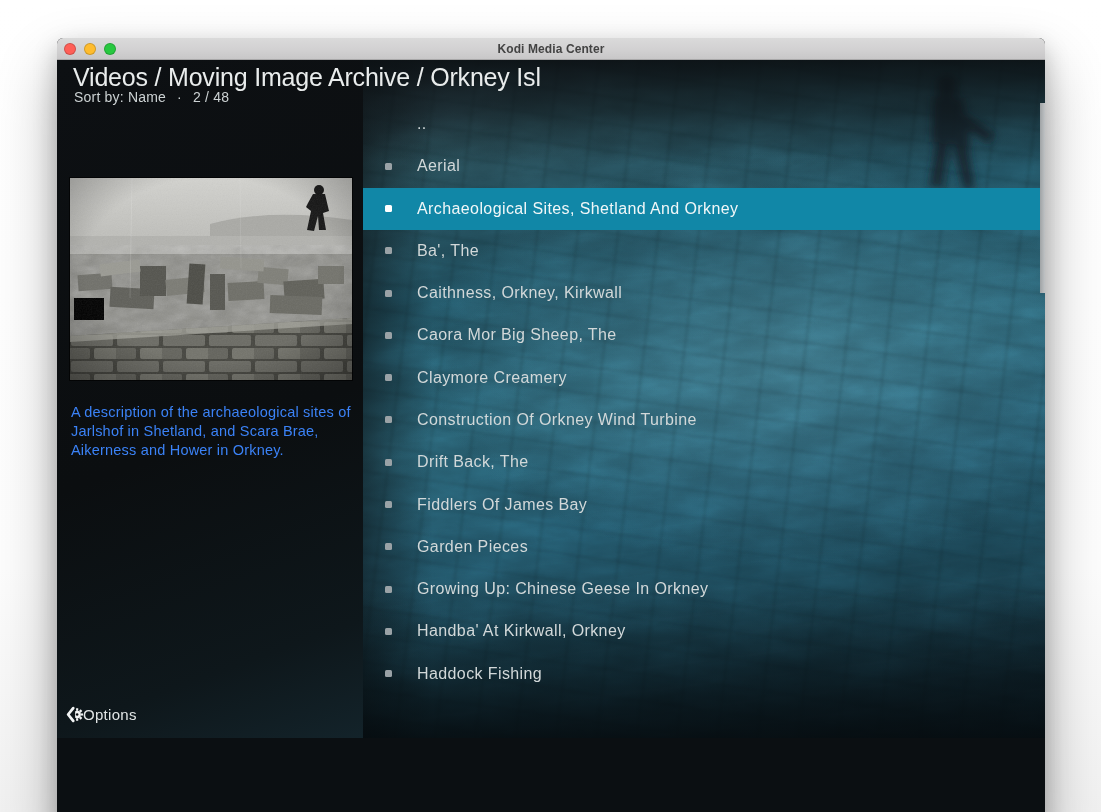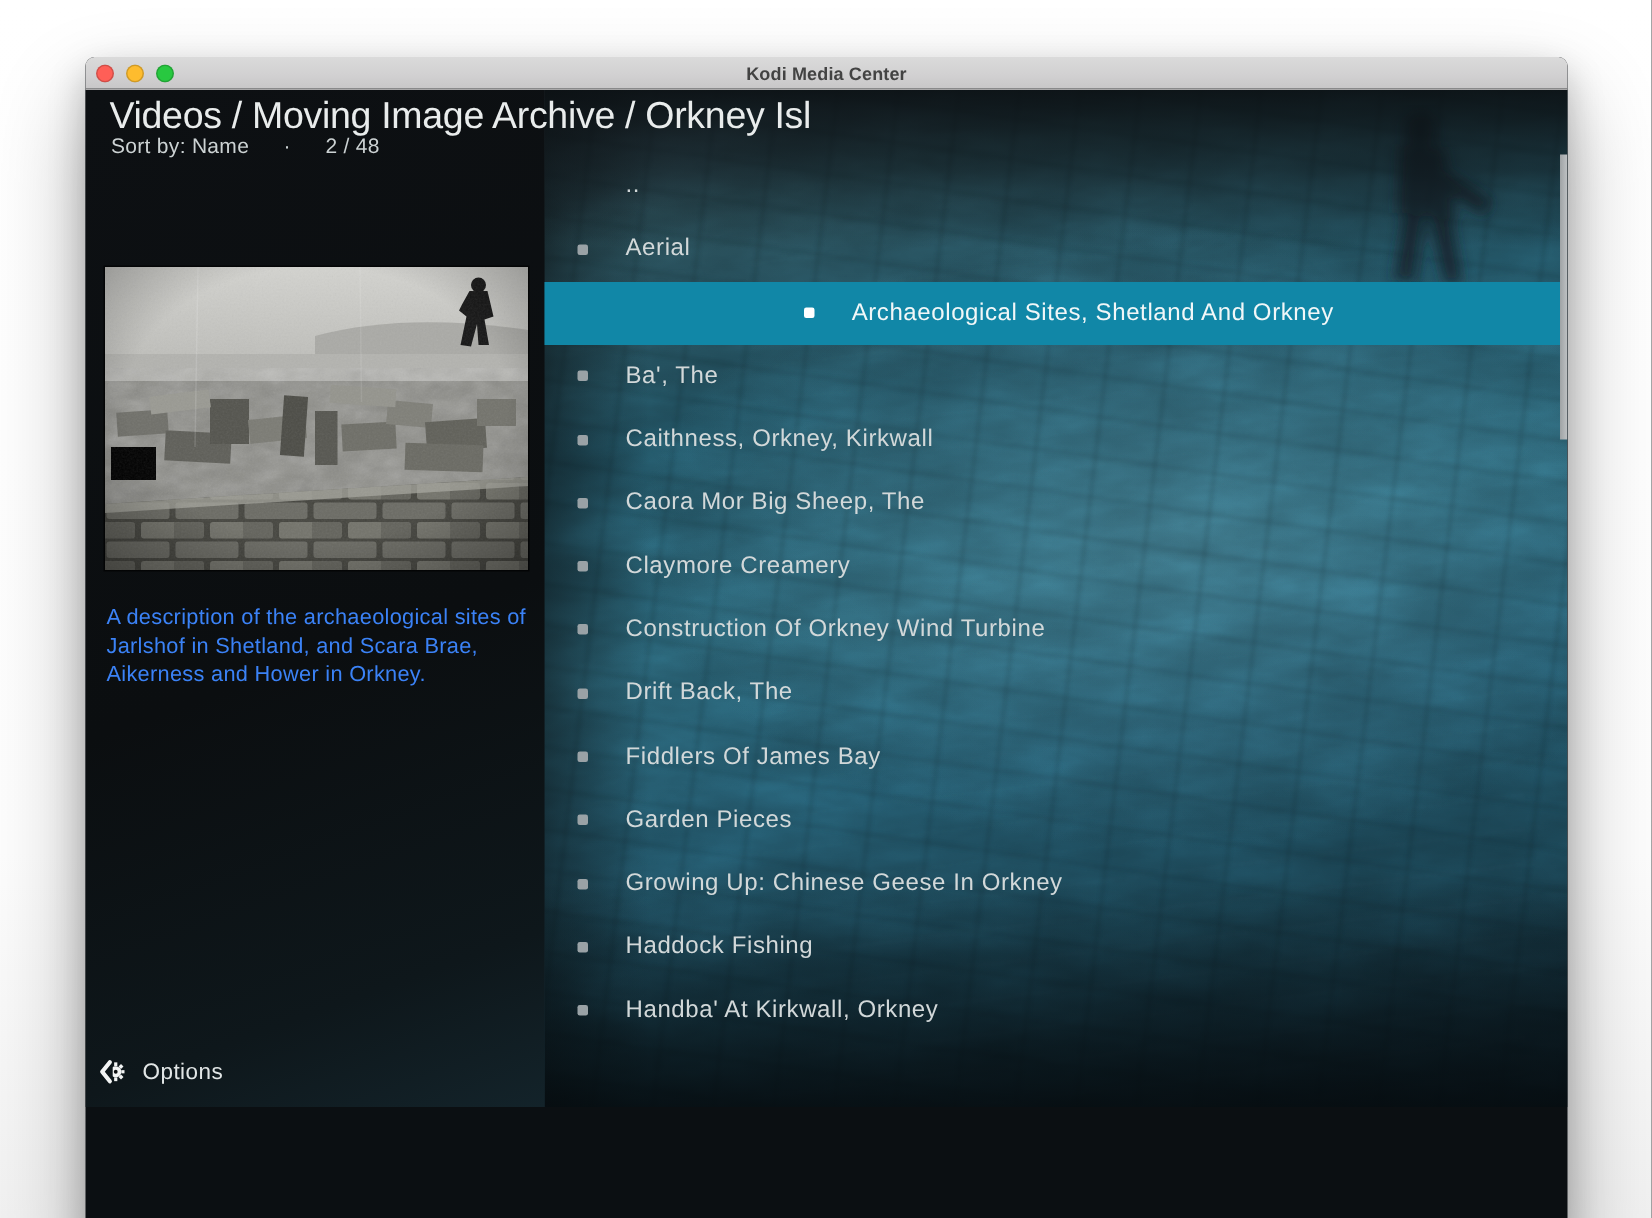--- a/index.html
+++ b/index.html
@@ -46,43 +46,43 @@
     background:linear-gradient(0deg,rgba(5,10,13,.85) 0%,rgba(5,10,13,0) 100%);}
   .left-blend{position:absolute;left:0;top:0;width:70px;height:100%;
     background:linear-gradient(90deg,rgba(9,13,15,.55),rgba(9,13,15,0));}
 
   
   .left-panel{position:absolute;left:0;top:0;width:306px;height:678px;
     background:linear-gradient(160deg,#0d1013 0%,#0b0e10 55%,#0e171b 85%,#13232a 100%);}
 
   .breadcrumb{position:absolute;left:16px;top:3px;width:468px;height:32px;overflow:hidden;
     white-space:nowrap;font-size:25px;font-weight:300;color:#e9ecec;letter-spacing:-.2px;}
-  .sortbar{position:absolute;left:17px;top:29px;display:flex;gap:23px;align-items:center;
+  .sortbar{position:absolute;left:17px;top:29px;display:flex;gap:11px;align-items:center;
     font-size:14px;color:#ccd2d3;letter-spacing:.2px;}
   .clock{position:absolute;right:12px;top:0px;font-size:33px;font-weight:300;
     color:#d6dadc;letter-spacing:1.5px;}
 
   .thumb{position:absolute;left:13px;top:118px;width:282px;height:202px;background:#1a1a1a;
     outline:1px solid rgba(0,0,0,.65);box-shadow:inset 0 0 18px rgba(0,0,0,.45);}
   .thumb svg{display:block;}
 
   .desc{position:absolute;left:14px;top:343px;width:280px;font-size:14.5px;line-height:19px;
     color:#3b82f6;letter-spacing:.2px;}
 
-  .options{position:absolute;left:9px;top:646px;display:flex;align-items:center;gap:12px;
+  .options{position:absolute;left:9px;top:646px;display:flex;align-items:center;
     cursor:default;}
   .options-label{font-size:15px;color:#e2e6e6;letter-spacing:.3px;}
 
   
   .list{position:absolute;left:306px;top:43px;width:677px;}
   .row{height:42.27px;display:flex;align-items:center;padding-left:22px;box-sizing:border-box;}
   .bullet{width:7px;height:7px;border-radius:1.5px;background:#9aa2a6;margin-right:25px;
     flex:0 0 auto;}
   .row-label{font-size:16px;font-weight:300;color:#d2d8d9;letter-spacing:.4px;white-space:nowrap;}
-  .row.selected{background:var(--accent,#1187a7);justify-content:center;}
+  .row.selected{background:var(--accent,#1187a7);}
   .row.selected .bullet{background:#ffffff;}
   .row.selected .row-label{color:#f1f7f8;}
   .row.dimmed{opacity:.45;}
 
   .scroll-thumb{position:absolute;left:983px;top:43px;width:5px;height:190px;
     background:linear-gradient(90deg,#9fa3a5,#bfc2c4);}
 </style>
 </head>
 <body>
 
@@ -266,25 +266,25 @@
           <div class="row">
     <span class="bullet"></span>
     <span class="row-label">Garden Pieces</span>
   </div>
           <div class="row">
     <span class="bullet"></span>
     <span class="row-label">Growing Up: Chinese Geese In Orkney</span>
   </div>
           <div class="row">
     <span class="bullet"></span>
+    <span class="row-label">Handba' At Kirkwall, Orkney</span>
+  </div>
+          <div class="row">
+    <span class="bullet"></span>
     <span class="row-label">Haddock Fishing</span>
   </div>
-          <div class="row">
-    <span class="bullet"></span>
-    <span class="row-label">Handba' At Kirkwall, Orkney</span>
-  </div>
         </div>
 
       <div class="scroll-thumb"></div>
 
     </div>
   </div>
 </div>
 
 </body></html>

